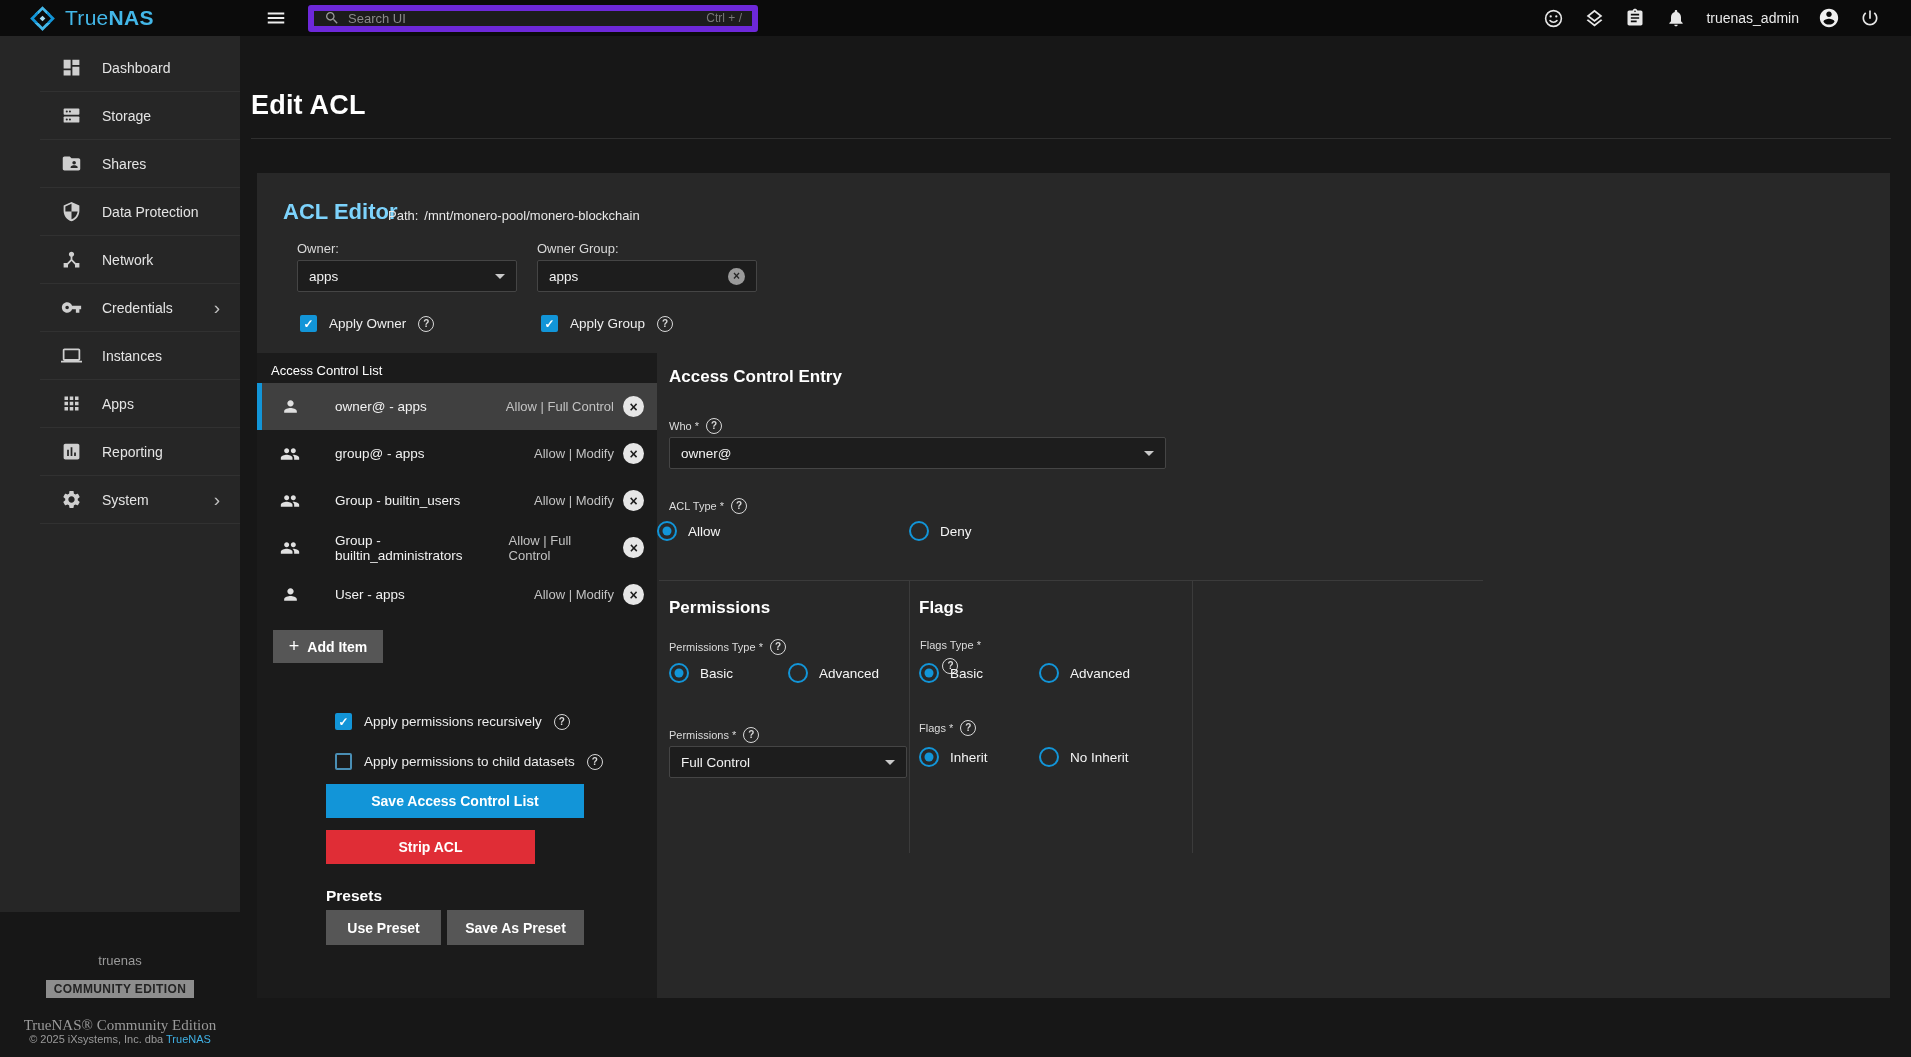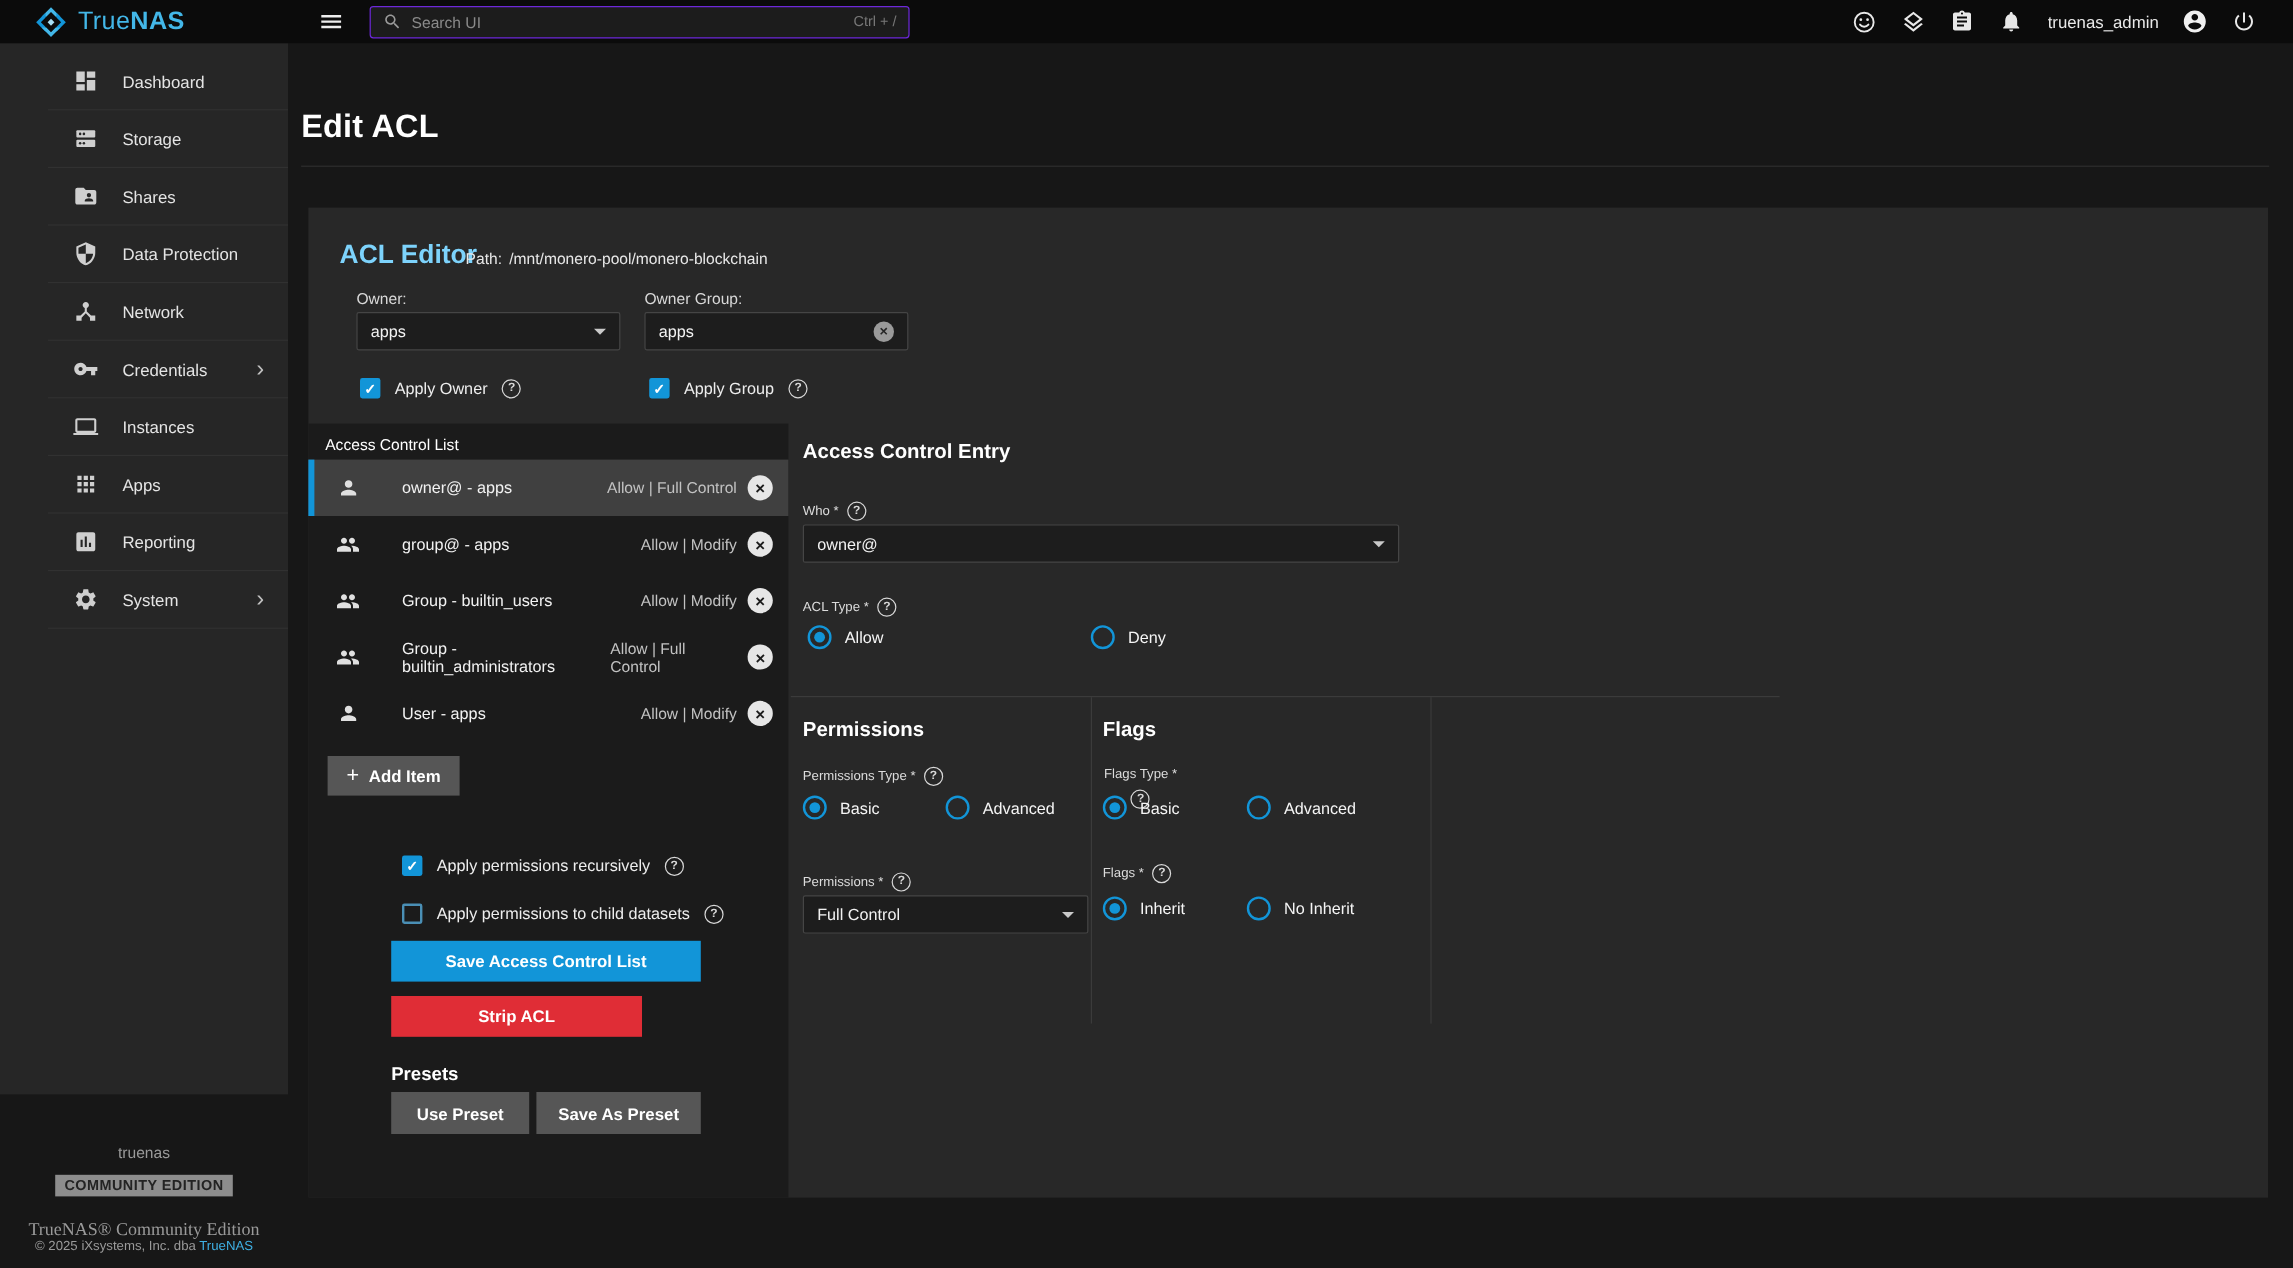--- a/index.html
+++ b/index.html
@@ -6,21 +6,21 @@
   html,body { background:#171717; }
   body { font-family:"Liberation Sans", sans-serif; }
   .screen { position:relative; width:1911px; height:1057px; background:#171717; overflow:hidden; }
 
   
   .topbar { position:absolute; top:0; left:0; width:1911px; height:36px; background:#0b0b0b; display:flex; align-items:center; z-index:30; }
   .logo-area { width:240px; display:flex; align-items:center; gap:9px; padding-left:29px; flex-shrink:0; }
   .logo-text { font-size:21px; color:#43b7e8; letter-spacing:.3px; white-space:nowrap; }
   .logo-text .lt-bold { font-weight:700; }
   .hamburger { margin-left:24px; width:24px; height:24px; display:flex; align-items:center; justify-content:center; cursor:pointer; }
-  .search { margin-left:20px; width:450px; height:27px; background:#1c1c1c; border:1px solid #6d28d9; border-radius:3px; display:flex; align-items:center; padding:0 10px; gap:8px; }
+  .search { margin-left:20px; width:450px; height:27px; background:#1c1c1c; border:6px solid #6d28d9; border-radius:3px; display:flex; align-items:center; padding:0 10px; gap:8px; }
   .search input { background:transparent; border:none; outline:none; color:#dddddd; font-size:13px; flex:1; font-family:"Liberation Sans",sans-serif; }
   .search input::placeholder { color:#8a8a8a; }
   .shortcut { color:#787878; font-size:12px; }
   .topbar-right { margin-left:auto; display:flex; align-items:center; gap:19px; padding-right:30px; }
   .tb-ico { width:22px; height:22px; display:flex; align-items:center; justify-content:center; cursor:pointer; }
   .tb-user { color:#eaeaea; font-size:14px; }
 
   
   .sidebar { position:absolute; top:36px; left:0; width:240px; height:876px; background:#262626; z-index:20;padding-left:40px; }
   .nav { padding-top:8px; }
@@ -105,21 +105,21 @@
   .ml-flagstype { left:263px; top:286px;flex-direction:column; }
   .ml-perm { left:12px; top:374px; }
   .ml-flags { left:262px; top:367px; }
   .who-select { position:absolute; left:12px; top:84px; width:497px; height:32px; }
   .perm-select { position:absolute; left:12px; top:393px; width:238px; height:32px; }
 
   .radio { position:absolute; display:flex; align-items:center; gap:11px; cursor:pointer; }
   .rc { width:20px; height:20px; border:2.5px solid #1295d8; border-radius:50%; position:relative; flex-shrink:0; }
   .radio.on .rc::after { content:""; position:absolute; left:50%; top:50%; transform:translate(-50%,-50%); width:9px; height:9px; border-radius:50%; background:#1295d8; }
   .rlabel { font-size:13.5px; color:#f5f5f5; font-weight:500; }
-  .r-allow { left:16px; top:168px; }
+  .r-allow { left:0; top:168px; }
   .r-deny { left:252px; top:168px; }
   .r-pt-basic { left:12px; top:310px; }
   .r-pt-adv { left:131px; top:310px; }
   .r-ft-basic { left:262px; top:310px; }
   .r-ft-adv { left:382px; top:310px; }
   .r-inherit { left:262px; top:394px; }
   .r-noinherit { left:382px; top:394px; }
 
   .hdiv { position:absolute; left:2px; top:227px; width:824px; height:1px; background:#3b3b3b; }
   .vdiv { position:absolute; top:228px; width:1px; height:272px; background:#3b3b3b; }

